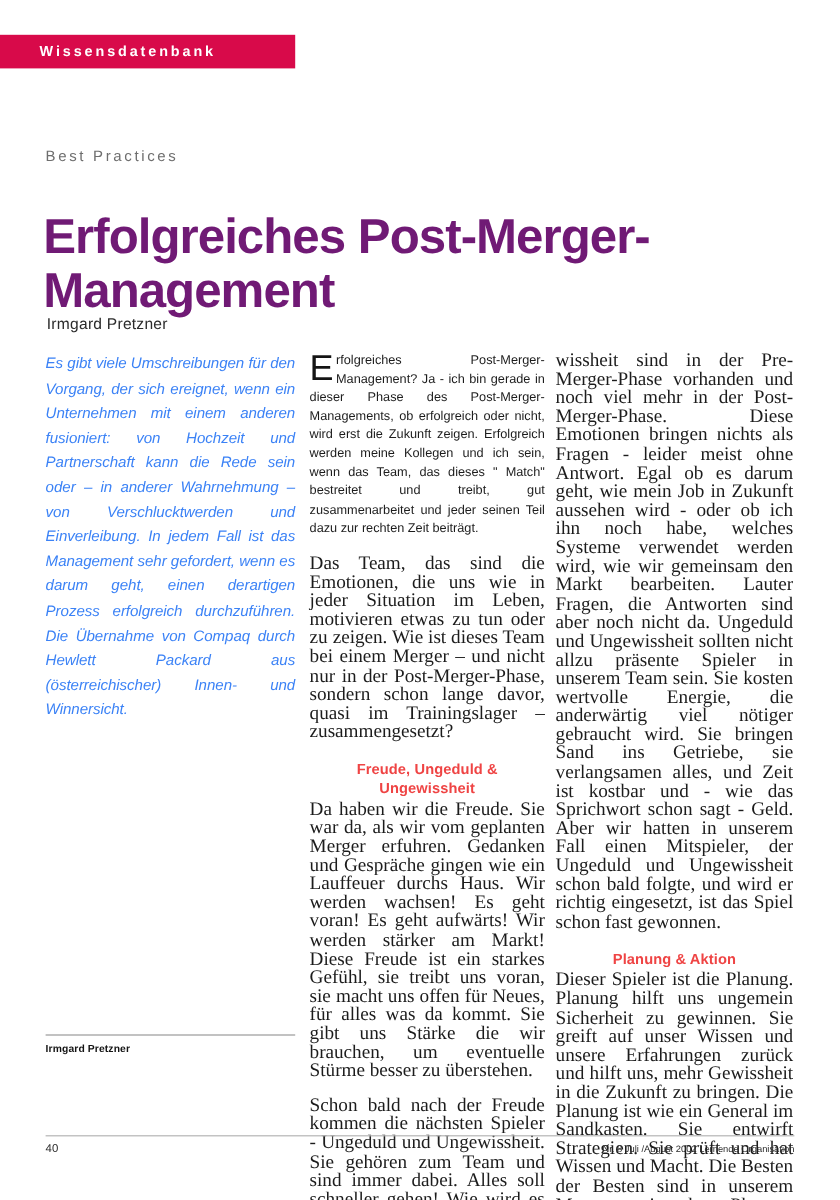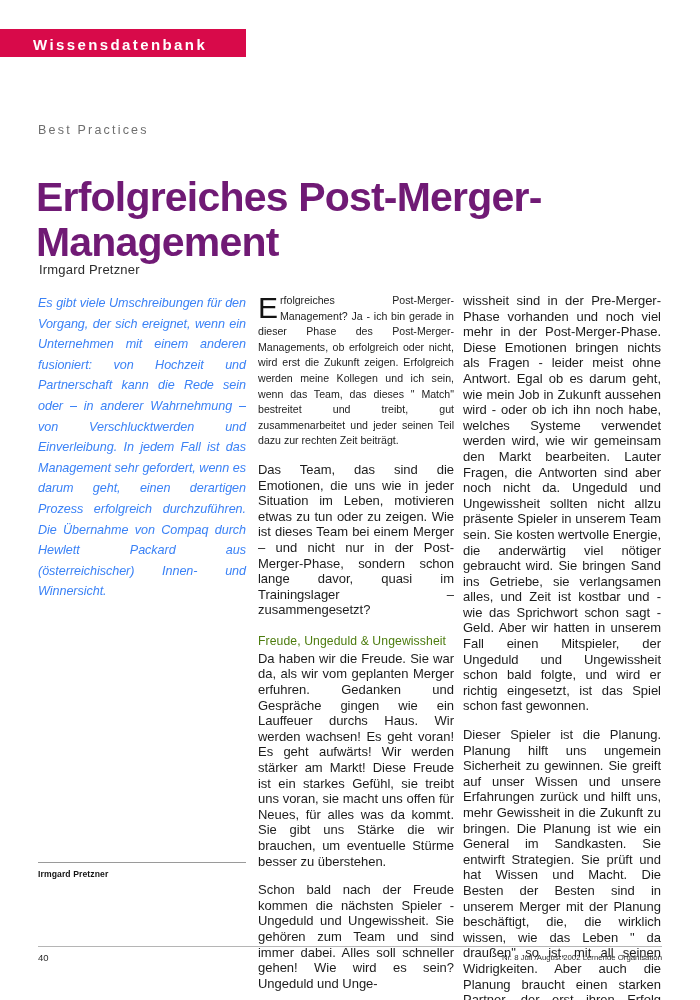--- a/index.html
+++ b/index.html
@@ -26,21 +26,21 @@
     left: 0;
     top: 29px;
     width: 246px;
     height: 28px;
     background: #d80a4a;
   }
   .banner-label {
     position: absolute;
     left: 33px;
     top: 36px;
-    font-size: 15px;
+    font-size: 12px;
     font-weight: bold;
     letter-spacing: 2.4px;
     color: #ffffff;
     white-space: nowrap;
   }
   
   .kicker {
     position: absolute;
     left: 38px;
     top: 123px;
@@ -82,36 +82,38 @@
   .lead {
     font-size: 12.6px;
     line-height: 20.6px;
     font-style: italic;
     text-align: justify;
     color: #3b82f6;
     margin: 0;
     letter-spacing: -0.05px;
   }
   .body-p {
-    font-size: 13px;
+    font-size: 16px;
     line-height: 15.6px;
     text-align: justify;
     color: #1c1c1c;
     margin: 0 0 13px 0;
     letter-spacing: -0.02px;
+    font-family: Liberation Serif, serif;
   }
   .body-p:last-child { margin-bottom: 16px; }
 
   .subhead {
     font-size: 12.2px;
-    font-weight: normal;
+    font-weight: bold;
     line-height: 16px;
-    color: #4d7c0f;
+    color: #ef4444;
     margin: 15px 0 2px 0;
     letter-spacing: 0.1px;
+    text-align: center;
   }
 
   
   .dropcap-p {
     font-size: 10.6px;
     line-height: 15.6px;
     text-align: justify;
     color: #1c1c1c;
     margin: 0 0 13px 0;
   }
@@ -196,20 +198,21 @@
   <div class="col col-2">
     <p class="dropcap-p"><span class="dropcap">E</span><span>rfolgreiches Post-Merger-Management? Ja - ich bin gerade in dieser Phase des Post-Merger-Managements, ob erfolgreich oder nicht, wird erst die Zukunft zeigen. Erfolgreich werden meine Kollegen und ich sein, wenn das Team, das dieses " Match" bestreitet und treibt, gut zusammenarbeitet und jeder seinen Teil dazu zur rechten Zeit beiträgt.</span></p>
     <p class="body-p">Das Team, das sind die Emotionen, die uns wie in jeder Situation im Leben, motivieren etwas zu tun oder zu zeigen. Wie ist dieses Team bei einem Merger – und nicht nur in der Post-Merger-Phase, sondern schon lange davor, quasi im Trainingslager – zusammengesetzt?</p>
     <h2 class="subhead">Freude, Ungeduld &amp; Ungewissheit</h2>
     <p class="body-p">Da haben wir die Freude. Sie war da, als wir vom geplanten Merger erfuhren. Gedanken und Gespräche gingen wie ein Lauffeuer durchs Haus. Wir werden wachsen! Es geht voran! Es geht aufwärts! Wir werden stärker am Markt! Diese Freude ist ein starkes Gefühl, sie treibt uns voran, sie macht uns offen für Neues, für alles was da kommt. Sie gibt uns Stärke die wir brauchen, um eventuelle Stürme besser zu überstehen.</p>
     <p class="body-p">Schon bald nach der Freude kommen die nächsten Spieler - Ungeduld und Ungewissheit. Sie gehören zum Team und sind immer dabei. Alles soll schneller gehen! Wie wird es sein? Ungeduld und Unge-</p>
   </div>
 
   <div class="col col-3">
     <p class="body-p">wissheit sind in der Pre-Merger-Phase vorhanden und noch viel mehr in der Post-Merger-Phase. Diese Emotionen bringen nichts als Fragen - leider meist ohne Antwort. Egal ob es darum geht, wie mein Job in Zukunft aussehen wird - oder ob ich ihn noch habe, welches Systeme verwendet werden wird, wie wir gemeinsam den Markt bearbeiten. Lauter Fragen, die Antworten sind aber noch nicht da. Ungeduld und Ungewissheit sollten nicht allzu präsente Spieler in unserem Team sein. Sie kosten wertvolle Energie, die anderwärtig viel nötiger gebraucht wird. Sie bringen Sand ins Getriebe, sie verlangsamen alles, und Zeit ist kostbar und - wie das Sprichwort schon sagt - Geld. Aber wir hatten in unserem Fall einen Mitspieler, der Ungeduld und Ungewissheit schon bald folgte, und wird er richtig eingesetzt, ist das Spiel schon fast gewonnen.</p>
+    <h2 class="subhead">Planung &amp; Aktion</h2>
     <p class="body-p">Dieser Spieler ist die Planung. Planung hilft uns ungemein Sicherheit zu gewinnen. Sie greift auf unser Wissen und unsere Erfahrungen zurück und hilft uns, mehr Gewissheit in die Zukunft zu bringen. Die Planung ist wie ein General im Sandkasten. Sie entwirft Strategien. Sie prüft und hat Wissen und Macht. Die Besten der Besten sind in unserem Merger mit der Planung beschäftigt, die, die wirklich wissen, wie das Leben " da draußen" so ist, mit all seinen Widrigkeiten. Aber auch die Planung braucht einen starken Partner, der erst ihren Erfolg ermöglicht.</p>
   </div>
 
   <div class="bio">
     <p class="bio-name">Irmgard Pretzner</p>
   </div>
 
   <div class="footer-rule"></div>
   <div class="folio">40</div>
   <div class="issue">Nr. 8 Juli /August 2002 Lernende Organisation</div>

